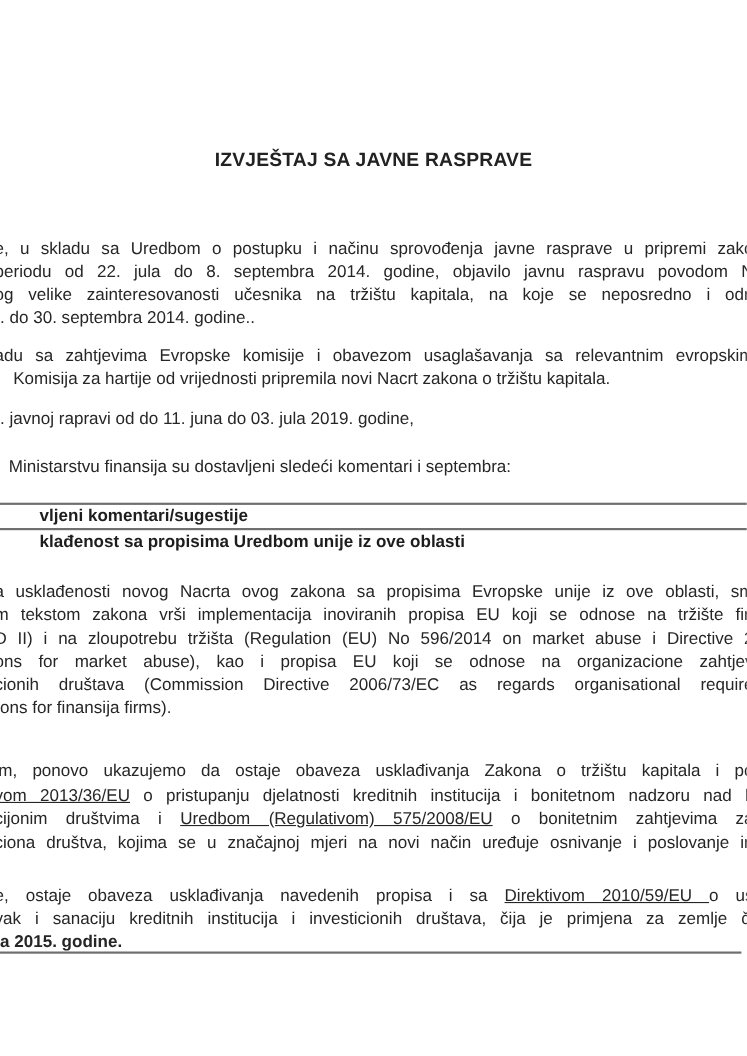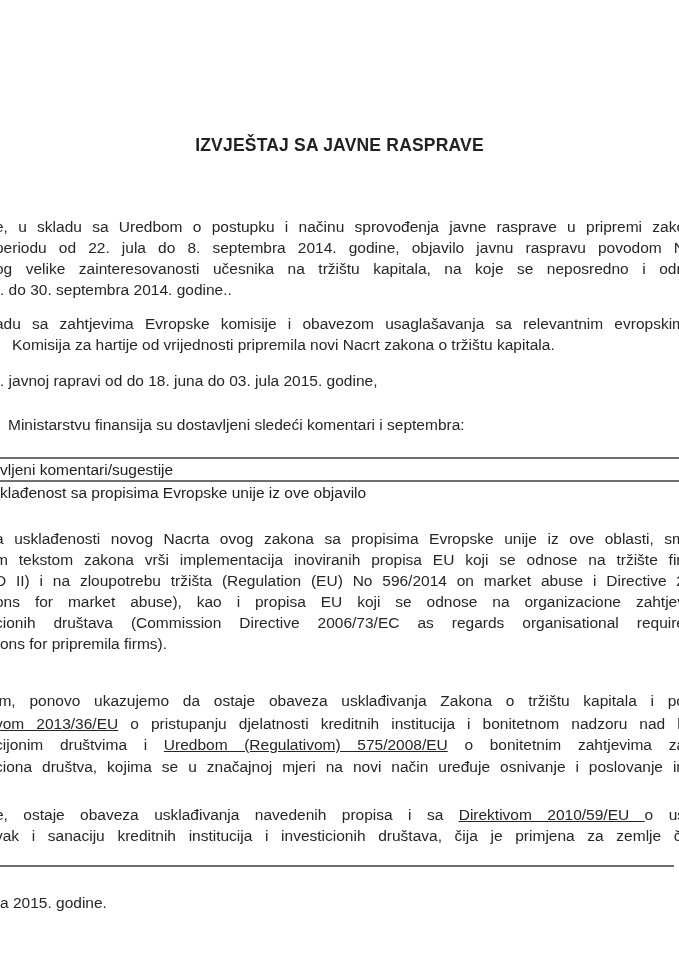--- a/index.html
+++ b/index.html
@@ -41,22 +41,23 @@
   .line.justify {
     white-space: normal;
     text-align: justify;
     text-align-last: justify;
     margin-left: -5px;
     width: 690px;
     overflow: hidden;
     word-spacing: -0.3px;
   }
   .line.bold {
-    font-weight: 400;
+    font-weight: 700;
     color: #1d1d1d;
+    padding-left: 36px;
   }
   .line .u {
     text-decoration: underline;
   }
   .rule {
     position: absolute;
     height: 2px;
     background: #6f6f6f;
   }
 </style>
@@ -67,34 +68,34 @@
   <div class="title">
     <div>IZVJEŠTAJ SA JAVNE RASPRAVE</div>
   </div>
   <div>
       <div class="line justify" style="top: 192px;"><span>e, u skladu sa Uredbom o postupku i načinu sprovođenja javne rasprave u pripremi zako</span></div>
       <div class="line justify" style="top: 213px;"><span>periodu od 22. jula do 8. septembra 2014. godine, objavilo javnu raspravu povodom N</span></div>
       <div class="line justify" style="top: 234px;"><span>og velike zainteresovanosti učesnika na tržištu kapitala, na koje se neposredno i odn</span></div>
       <div class="line" style="top: 255px; left: 0px;"><span>. do 30. septembra 2014. godine..</span></div>
       <div class="line justify" style="top: 289px;"><span>adu sa zahtjevima Evropske komisije i obavezom usaglašavanja sa relevantnim evropskim</span></div>
       <div class="line" style="top: 310px; left: 12px;"><span>Komisija za hartije od vrijednosti pripremila novi Nacrt zakona o tržištu kapitala.</span></div>
-      <div class="line" style="top: 346px; left: 0px;"><span>. javnoj rapravi od do 18. juna do 03. jula 2015. godine,</span></div>
+      <div class="line" style="top: 346px; left: 0px;"><span>. javnoj rapravi od do 11. juna do 03. jula 2019. godine,</span></div>
       <div class="line" style="top: 390px; left: 8px;"><span>Ministarstvu finansija su dostavljeni sledeći komentari i septembra:</span></div>
       <div class="line bold" style="top: 435px; left: 0px;"><span>vljeni komentari/sugestije</span></div>
-      <div class="line bold" style="top: 458px; left: 0px;"><span>klađenost sa propisima Evropske unije iz ove objavilo</span></div>
+      <div class="line bold" style="top: 458px; left: 0px;"><span>klađenost sa propisima Uredbom unije iz ove oblasti</span></div>
       <div class="line justify" style="top: 504px;"><span>a usklađenosti novog Nacrta ovog zakona sa propisima Evropske unije iz ove oblasti, sm</span></div>
       <div class="line justify" style="top: 525px;"><span>m tekstom zakona vrši implementacija inoviranih propisa EU koji se odnose na tržište fin</span></div>
       <div class="line justify" style="top: 546px;"><span>D II) i na zloupotrebu tržišta (Regulation (EU) No 596/2014 on market abuse i Directive 2</span></div>
       <div class="line justify" style="top: 567px;"><span>ons for market abuse), kao i propisa EU koji se odnose na organizacione zahtjev</span></div>
       <div class="line justify" style="top: 588px;"><span>cionih društava (Commission Directive 2006/73/EC as regards organisational require</span></div>
-      <div class="line" style="top: 609px; left: 0px;"><span>ons for pripremila firms).</span></div>
+      <div class="line" style="top: 609px; left: 0px;"><span>ons for finansija firms).</span></div>
       <div class="line justify" style="top: 666px;"><span>im, ponovo ukazujemo da ostaje obaveza usklađivanja Zakona o tržištu kapitala i po</span></div>
       <div class="line justify" style="top: 689px;"><span class="u">vom 2013/36/EU</span><span> o pristupanju djelatnosti kreditnih institucija i bonitetnom nadzoru nad k</span></div>
       <div class="line justify" style="top: 710px;"><span>cijonim društvima i </span><span class="u">Uredbom (Regulativom) 575/2008/EU</span><span> o bonitetnim zahtjevima za</span></div>
       <div class="line justify" style="top: 732px;"><span>ciona društva, kojima se u značajnoj mjeri na novi način uređuje osnivanje i poslovanje in</span></div>
       <div class="line justify" style="top: 780px;"><span>e, ostaje obaveza usklađivanja navedenih propisa i sa </span><span class="u">Direktivom 2010/59/EU </span><span>o us</span></div>
       <div class="line justify" style="top: 801px;"><span>vak i sanaciju kreditnih institucija i investicionih društava, čija je primjena za zemlje čl</span></div>
-      <div class="line" style="top: 868px; left: 0px;"><span>a 2015. godine.</span></div>
+      <div class="line" style="top: 822px; left: 0px; font-weight: bold;"><span>a 2015. godine.</span></div>
       <div class="rule" style="top: 433px; left: 0px; width: 679px; background: rgb(111, 111, 111);"></div>
       <div class="rule" style="top: 456px; left: 0px; width: 679px; background: rgb(111, 111, 111);"></div>
       <div class="rule" style="top: 841px; left: 0px; width: 674px; background: rgb(111, 111, 111);"></div>
     </div>
 </div>
 
 </body></html>

